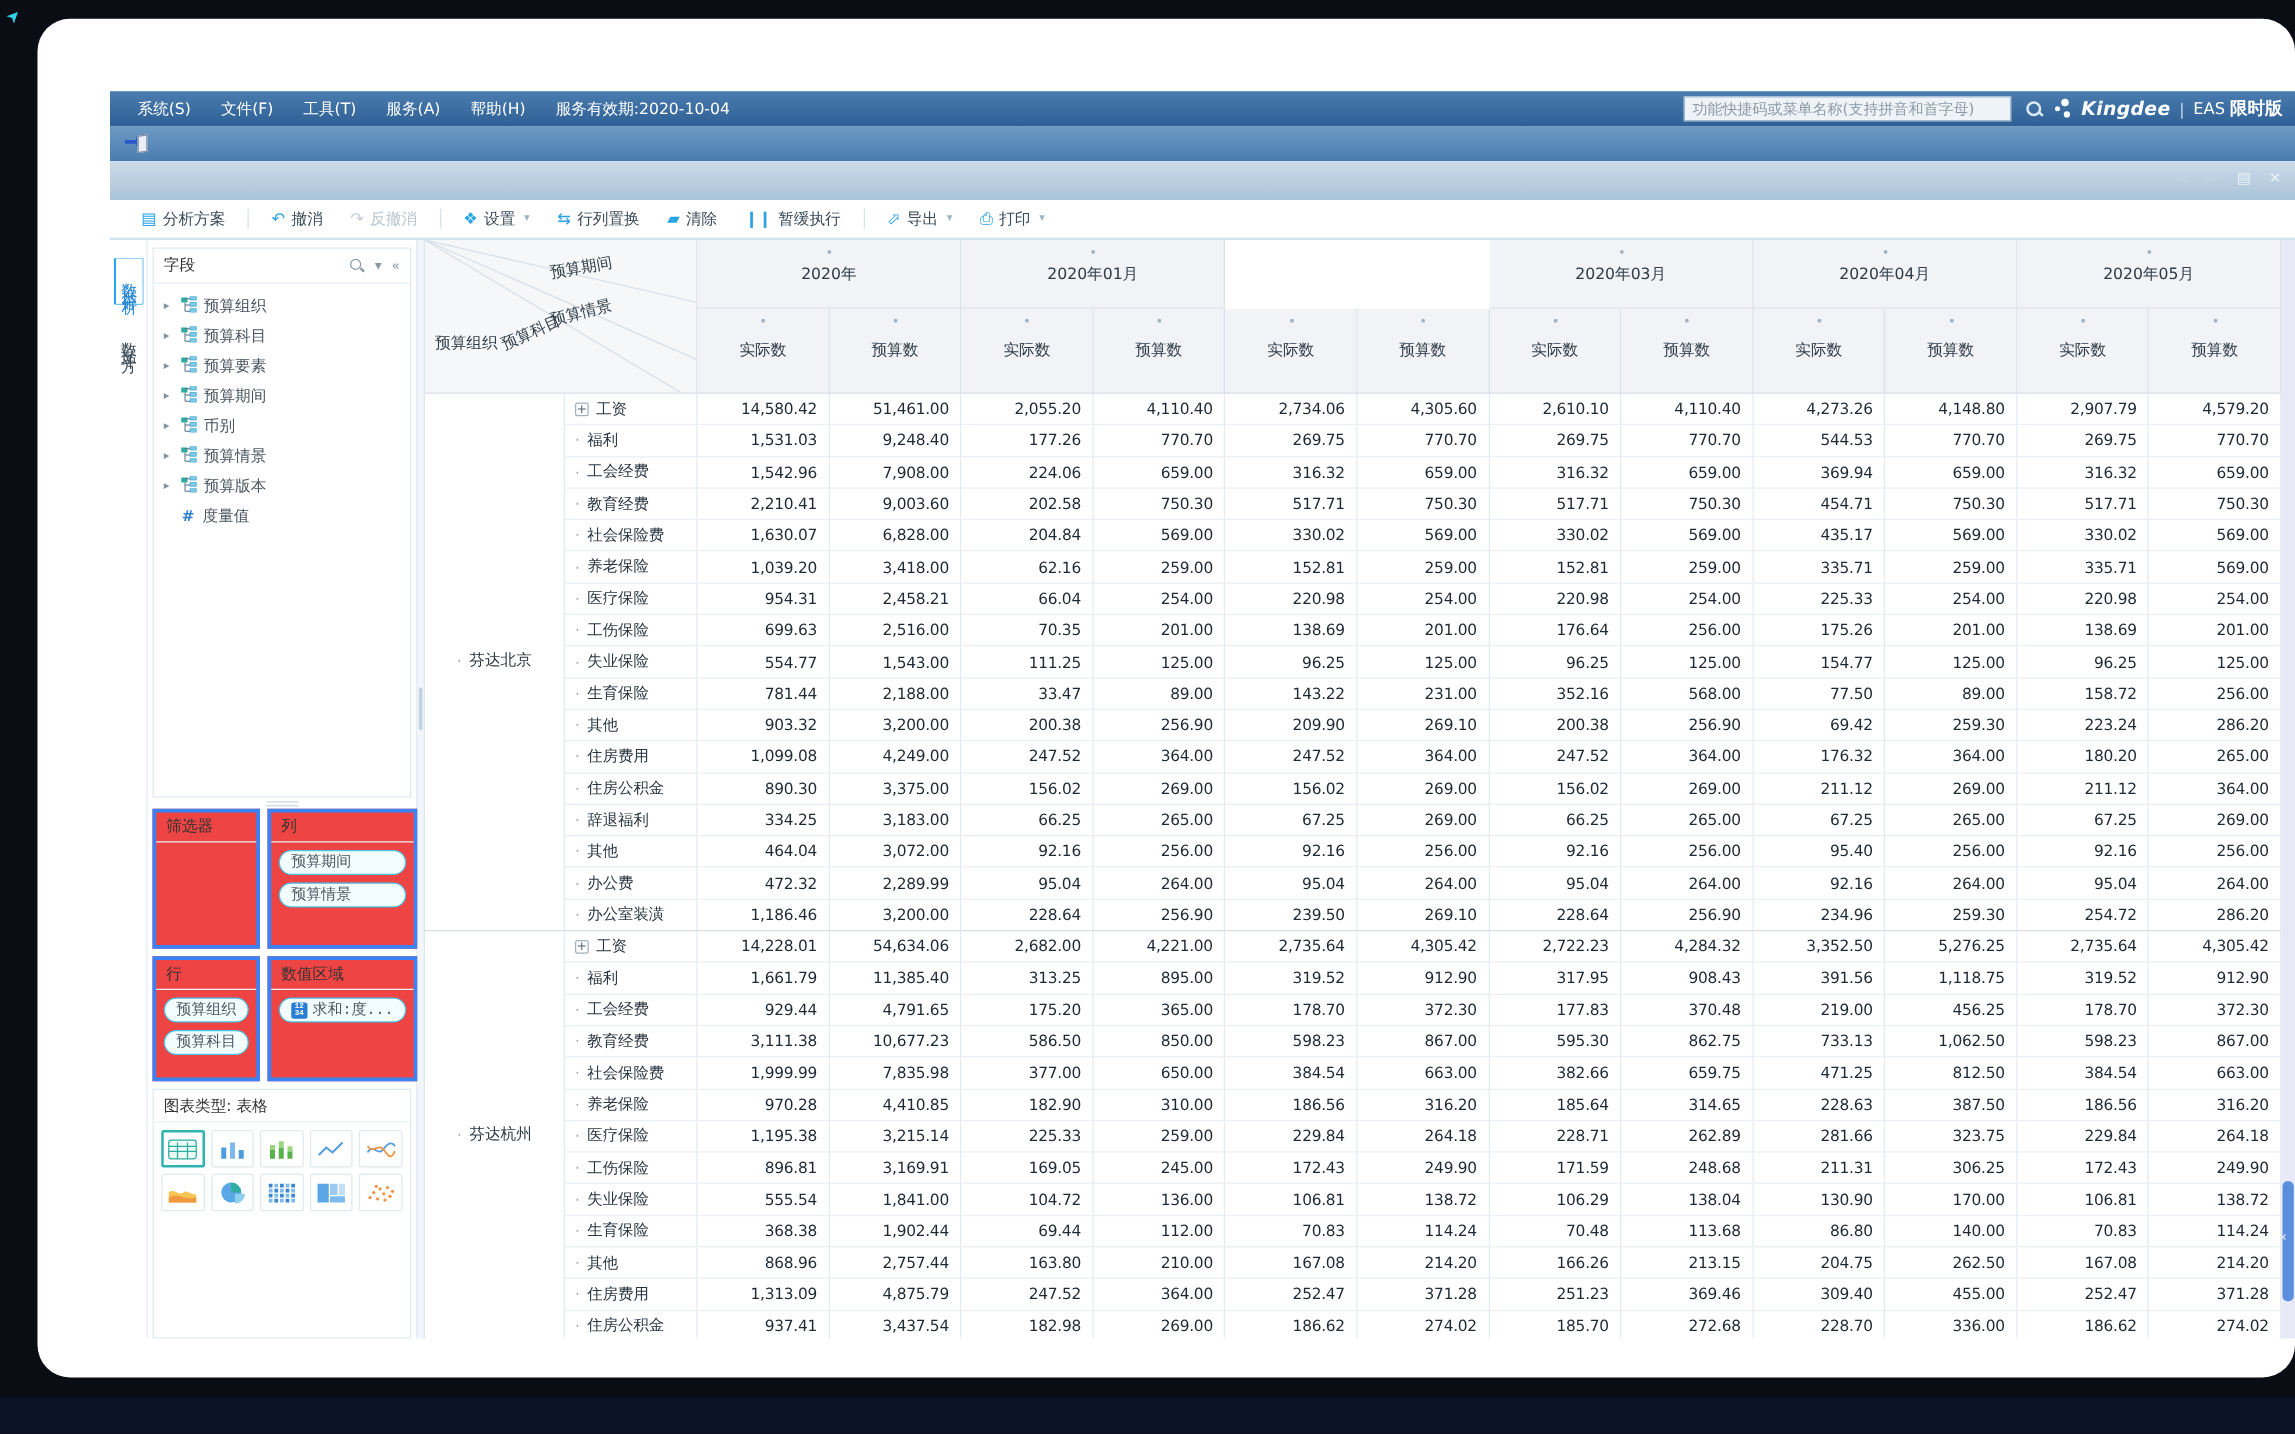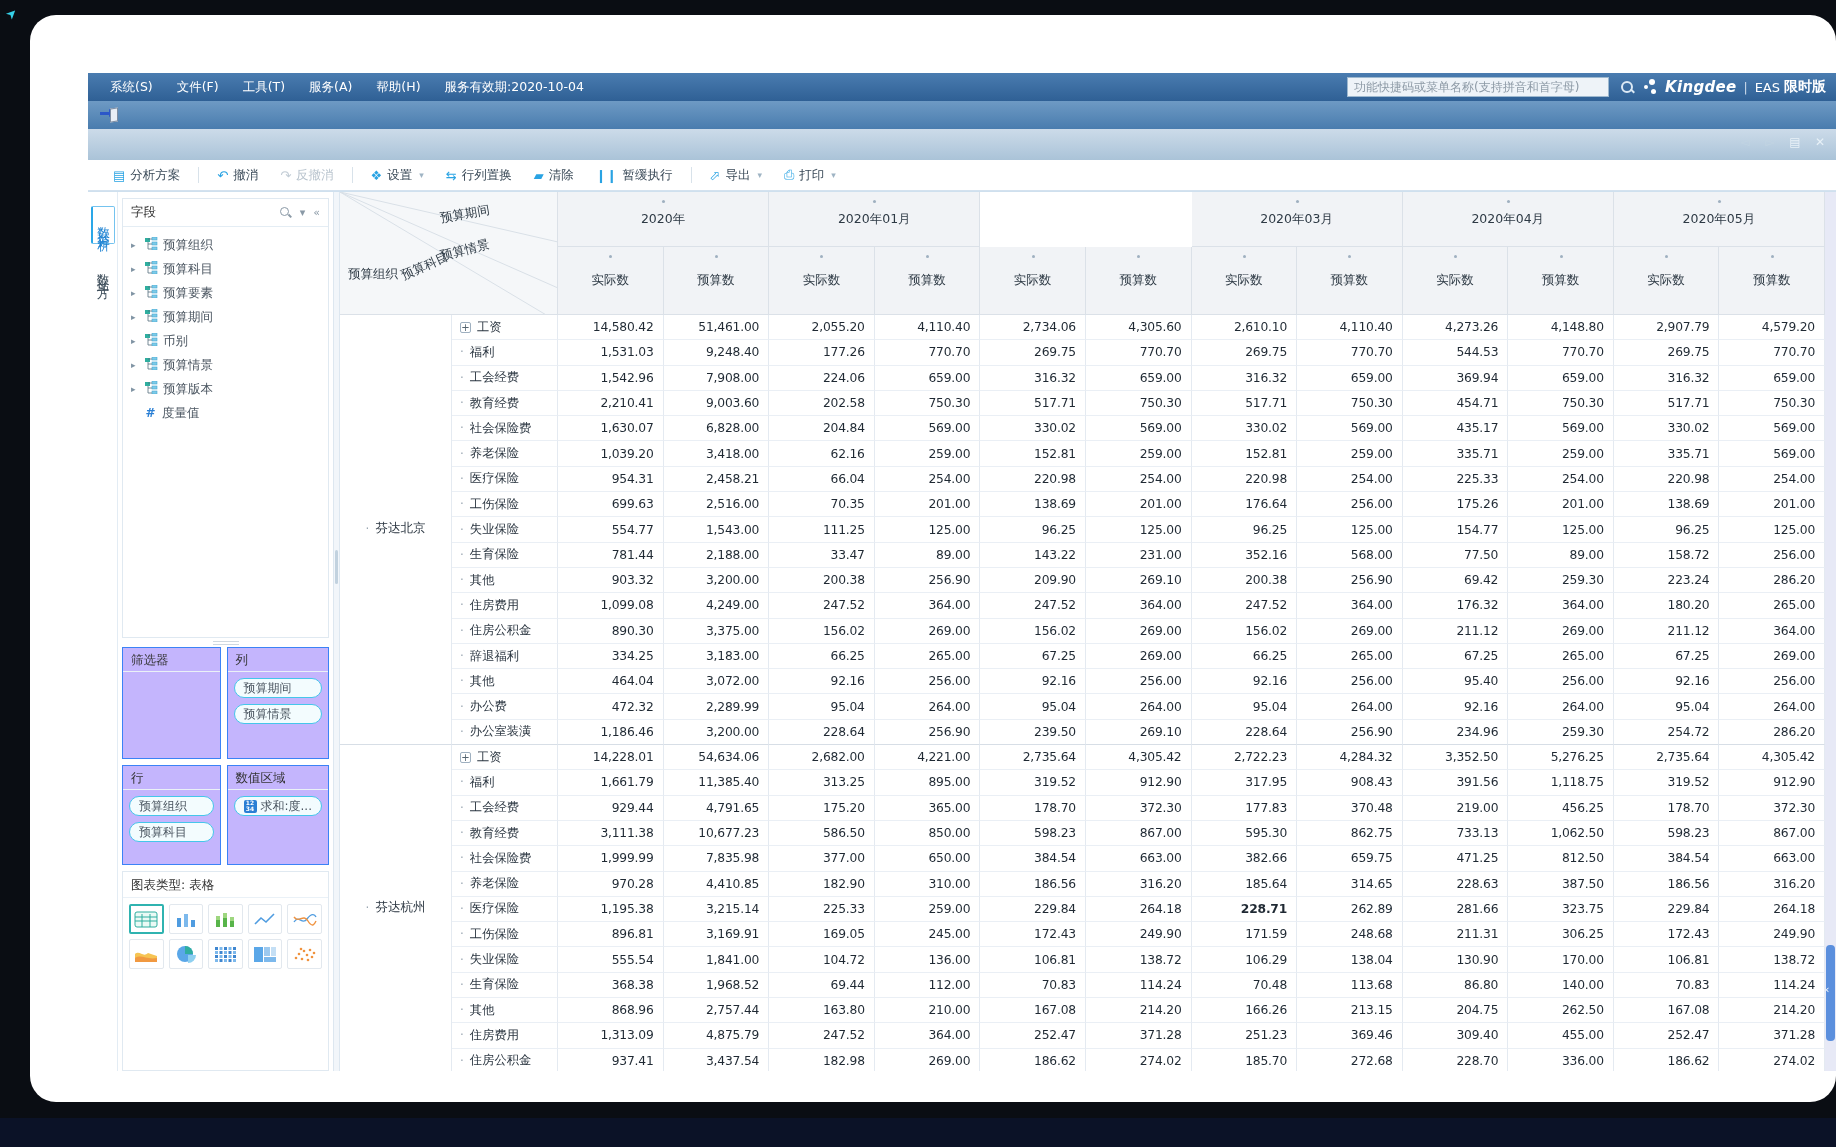--- a/index.html
+++ b/index.html
@@ -73,21 +73,21 @@
   .tree { padding:6px 4px; overflow:hidden; }
   .tree-row { display:flex; align-items:center; gap:5px; height:24px; font-size:12.5px; color:#4a5560; padding-left:4px; }
   .tw { color:#7f93a3; font-size:9px; width:8px; }
   .dim-ic { display:inline-block; }
   .hash { color:#2a7fd4; font-weight:bold; font-size:12px; width:13px; text-align:center; }
   .grip { height:9px; display:flex; align-items:center; justify-content:center; gap:2px; }
   .grip i { width:26px; height:1px; background:#cfd8e0; display:block; }
   .gripwrap { display:flex; flex-direction:column; gap:2px; }
 
   .quad { display:grid; grid-template-columns:1fr 1fr; gap:6px; padding:0 4px; }
-  .panel { border:1px solid #3b82f6; background:#c4b5fd; min-height:112px; }
+  .panel { border:3px solid #3b82f6; background:#ef4444; min-height:112px;font-family:Liberation Mono, monospace; }
   .panel.short { min-height:100px; }
   .panel-h { height:24px; line-height:24px; padding:0 8px; font-size:12.5px; color:#333; border-bottom:1px solid #eaf1f7; }
   .pillcol { padding:6px 6px; display:flex; flex-direction:column; gap:6px; }
   .pill { border:1px solid #45c6ea; background:#f3fcfe; color:#4a5560; border-radius:10px; font-size:12px; height:20px; line-height:18px; padding:0 9px; display:flex; align-items:center; gap:4px; overflow:hidden; white-space:nowrap; }
   .sum-ic { width:13px; height:13px; background:#2a7fd4; border-radius:2px; color:#fff; font-size:6px; line-height:6.5px; text-align:center; flex:none; font-weight:bold; }
 
   .chart-type { margin:6px 4px 0 4px; border:1px solid #e0e9f1; background:#fff; flex:1; }
   .ct-h { height:26px; line-height:26px; padding:0 8px; font-size:12.5px; color:#333; border-bottom:1px solid #eaf1f7; }
   .ct-grid { display:grid; grid-template-columns:repeat(5,1fr); gap:5px; padding:6px; }
   .ct-ic { height:30px; border:1px solid #e2e8ee; border-radius:2px; display:flex; align-items:center; justify-content:center; background:#fff; }
@@ -919,21 +919,21 @@
               <div class="cell cat" style="grid-row: 26;">
                 <span class="bullet">·</span>
                 <span>医疗保险</span>
               </div>
               <div class="cell num" style="grid-row: 26;">1,195.38</div>
               <div class="cell num" style="grid-row: 26;">3,215.14</div>
               <div class="cell num" style="grid-row: 26;">225.33</div>
               <div class="cell num" style="grid-row: 26;">259.00</div>
               <div class="cell num" style="grid-row: 26;">229.84</div>
               <div class="cell num" style="grid-row: 26;">264.18</div>
-              <div class="cell num" style="grid-row: 26; font-weight: bold;">228.71</div>
+              <div class="cell num" style="grid-row: 26;">228.71</div>
               <div class="cell num" style="grid-row: 26;">262.89</div>
               <div class="cell num" style="grid-row: 26;">281.66</div>
               <div class="cell num" style="grid-row: 26;">323.75</div>
               <div class="cell num" style="grid-row: 26;">229.84</div>
               <div class="cell num" style="grid-row: 26;">264.18</div>
               <div class="cell cat" style="grid-row: 27;">
                 <span class="bullet">·</span>
                 <span>工伤保险</span>
               </div>
               <div class="cell num" style="grid-row: 27;">896.81</div>
@@ -962,21 +962,21 @@
               <div class="cell num" style="grid-row: 28;">138.04</div>
               <div class="cell num" style="grid-row: 28;">130.90</div>
               <div class="cell num" style="grid-row: 28;">170.00</div>
               <div class="cell num" style="grid-row: 28;">106.81</div>
               <div class="cell num" style="grid-row: 28;">138.72</div>
               <div class="cell cat" style="grid-row: 29;">
                 <span class="bullet">·</span>
                 <span>生育保险</span>
               </div>
               <div class="cell num" style="grid-row: 29;">368.38</div>
-              <div class="cell num" style="grid-row: 29;">1,968.52</div>
+              <div class="cell num" style="grid-row: 29;">1,902.44</div>
               <div class="cell num" style="grid-row: 29;">69.44</div>
               <div class="cell num" style="grid-row: 29;">112.00</div>
               <div class="cell num" style="grid-row: 29;">70.83</div>
               <div class="cell num" style="grid-row: 29;">114.24</div>
               <div class="cell num" style="grid-row: 29;">70.48</div>
               <div class="cell num" style="grid-row: 29;">113.68</div>
               <div class="cell num" style="grid-row: 29;">86.80</div>
               <div class="cell num" style="grid-row: 29;">140.00</div>
               <div class="cell num" style="grid-row: 29;">70.83</div>
               <div class="cell num" style="grid-row: 29;">114.24</div>

